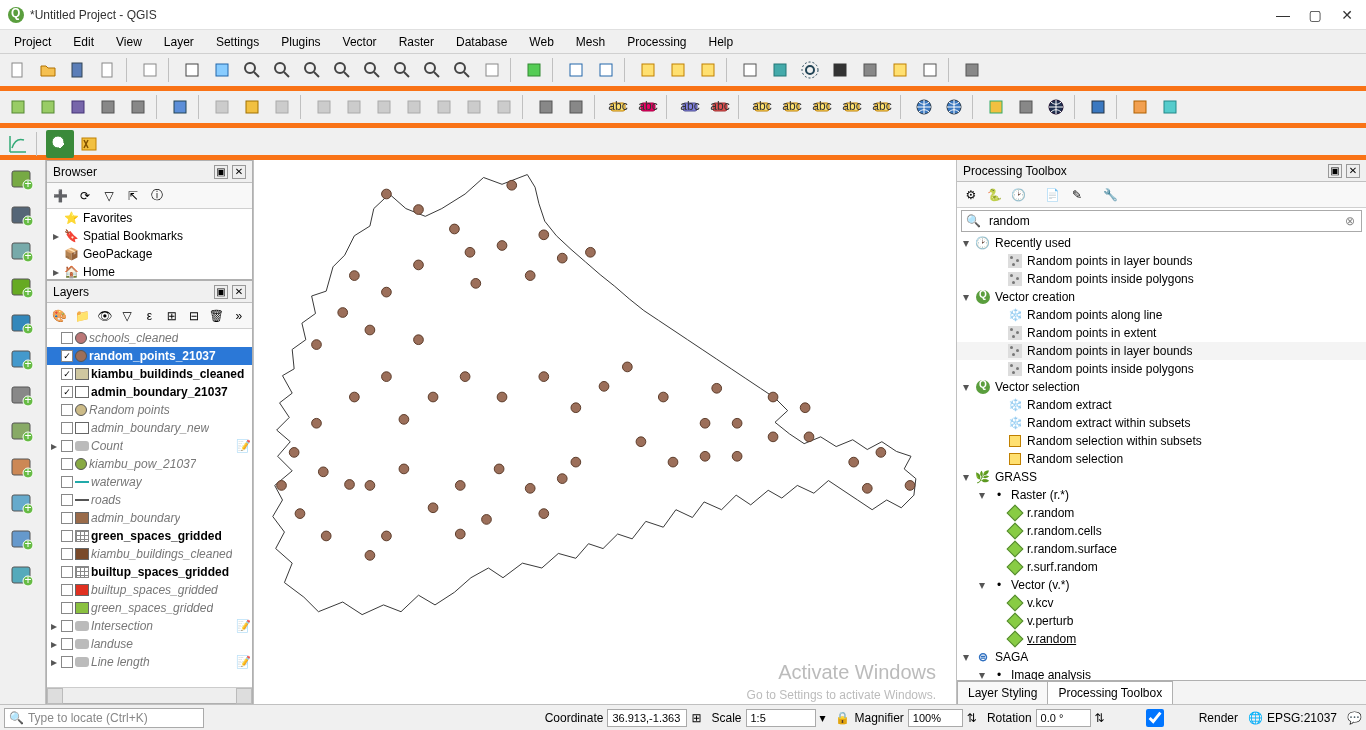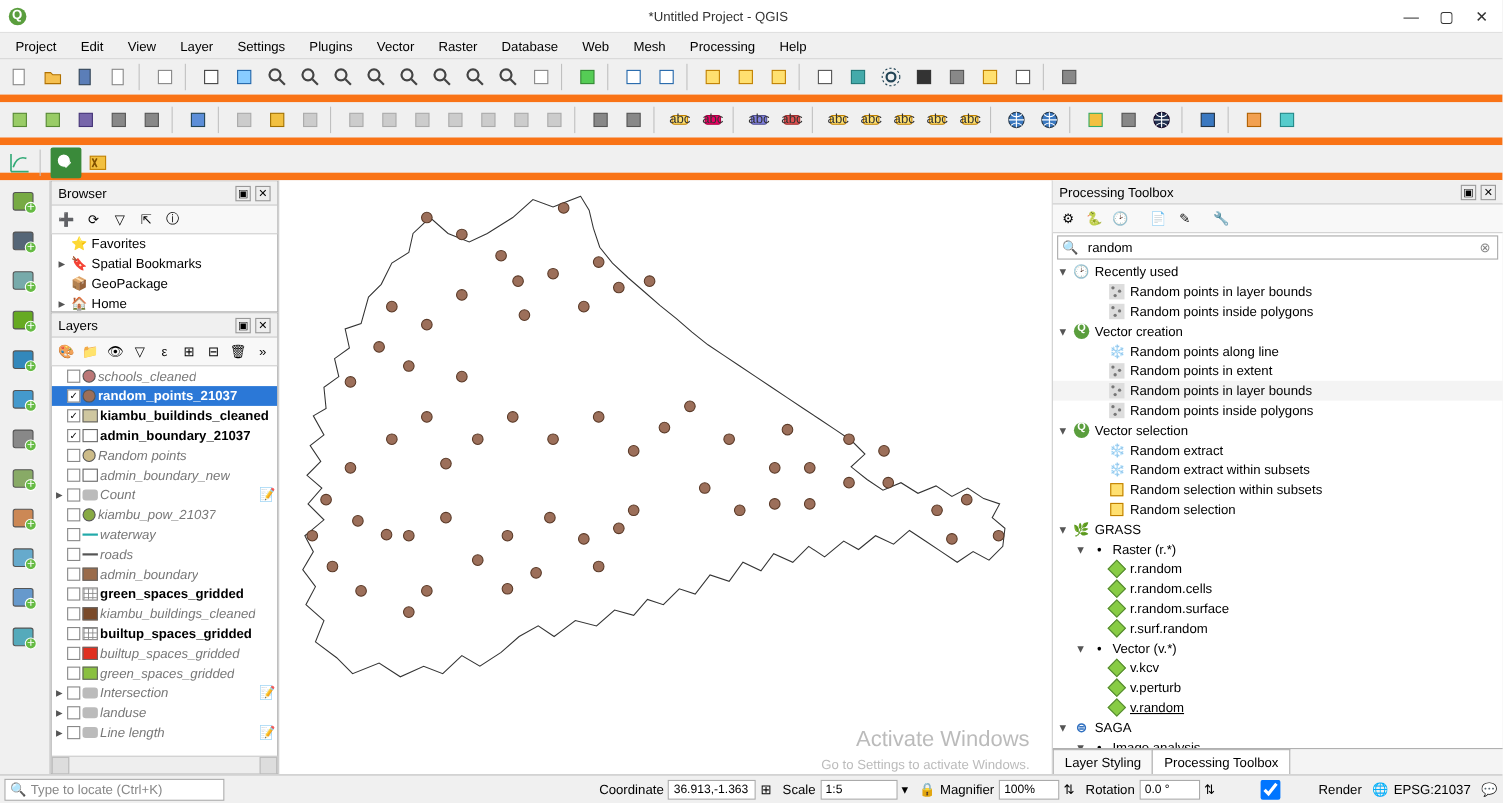--- a/index.html
+++ b/index.html
@@ -1,25 +1,25 @@
 <!DOCTYPE html>
 <html><head>
 <meta charset="utf-8">
 <style>
 * { box-sizing: border-box; margin: 0; padding: 0; font-family: "Segoe UI", Tahoma, sans-serif; font-size: 12px; }
 body { width: 1366px; height: 730px; background: #f0f0f0; overflow: hidden; display: flex; flex-direction: column; }
-.titlebar { height: 30px; background: #fff; display: flex; align-items: center; padding: 0 8px; border-bottom: 1px solid #e0e0e0; text-align: center; }
+.titlebar { height: 30px; background: #fff; display: flex; align-items: center; padding: 0 8px; border-bottom: 1px solid #e0e0e0; }
 .titlebar .qicon { width: 16px; height: 16px; background: #5a9e3d; border-radius: 50%; margin-right: 6px; position: relative; }
 .titlebar .qicon::after { content: "Q"; color: #fff; font-weight: bold; position: absolute; left: 3px; top: -1px; font-size: 12px; }
 .titlebar .title { flex: 1; color: #333; }
 .winbtns { display: flex; gap: 18px; margin-right: 4px; }
 .winbtn { width: 14px; height: 14px; cursor: pointer; display: flex; align-items: center; justify-content: center; color: #333; font-size: 14px; }
 .menubar { height: 24px; background: #f0f0f0; display: flex; align-items: center; padding: 0 4px; gap: 2px; border-bottom: 1px solid #d0d0d0; }
 .menuitem { padding: 3px 10px; cursor: pointer; }
-.toolbar { background: #f0f0f0; display: flex; align-items: center; padding: 2px 4px; gap: 2px; flex-wrap: wrap; border-bottom: 7px solid #f97316; }
+.toolbar { background: #f0f0f0; display: flex; align-items: center; padding: 2px 4px; gap: 2px; flex-wrap: wrap; border-bottom: 5px solid #f97316; }
 .tbtn { width: 28px; height: 28px; cursor: pointer; display: flex; align-items: center; justify-content: center; border-radius: 2px; }
 .tbtn svg { width: 20px; height: 20px; }
 .tsep { width: 6px; height: 24px; border-left: 1px solid #c0c0c0; margin: 0 2px; }
 .mainrow { flex: 1; display: flex; overflow: hidden; background: #f0f0f0; }
 .leftbar { width: 46px; background: #f0f0f0; border-right: 1px solid #c0c0c0; display: flex; flex-direction: column; gap: 8px; padding: 6px 4px; }
 .leftbtn { width: 36px; height: 28px; cursor: pointer; display: flex; align-items: center; justify-content: center; }
 .panel { background: #fff; border: 1px solid #b0b0b0; display: flex; flex-direction: column; }
 .panel-hdr { height: 22px; background: #f0f0f0; display: flex; align-items: center; padding: 0 6px; border-bottom: 1px solid #c0c0c0; font-size: 12px; }
 .panel-hdr .label { flex: 1; }
 .panel-hdr .pbtn { width: 14px; height: 14px; margin-left: 4px; cursor: pointer; font-size: 10px; display:flex; align-items:center; justify-content:center; border:1px solid #999; background:#eee; }

